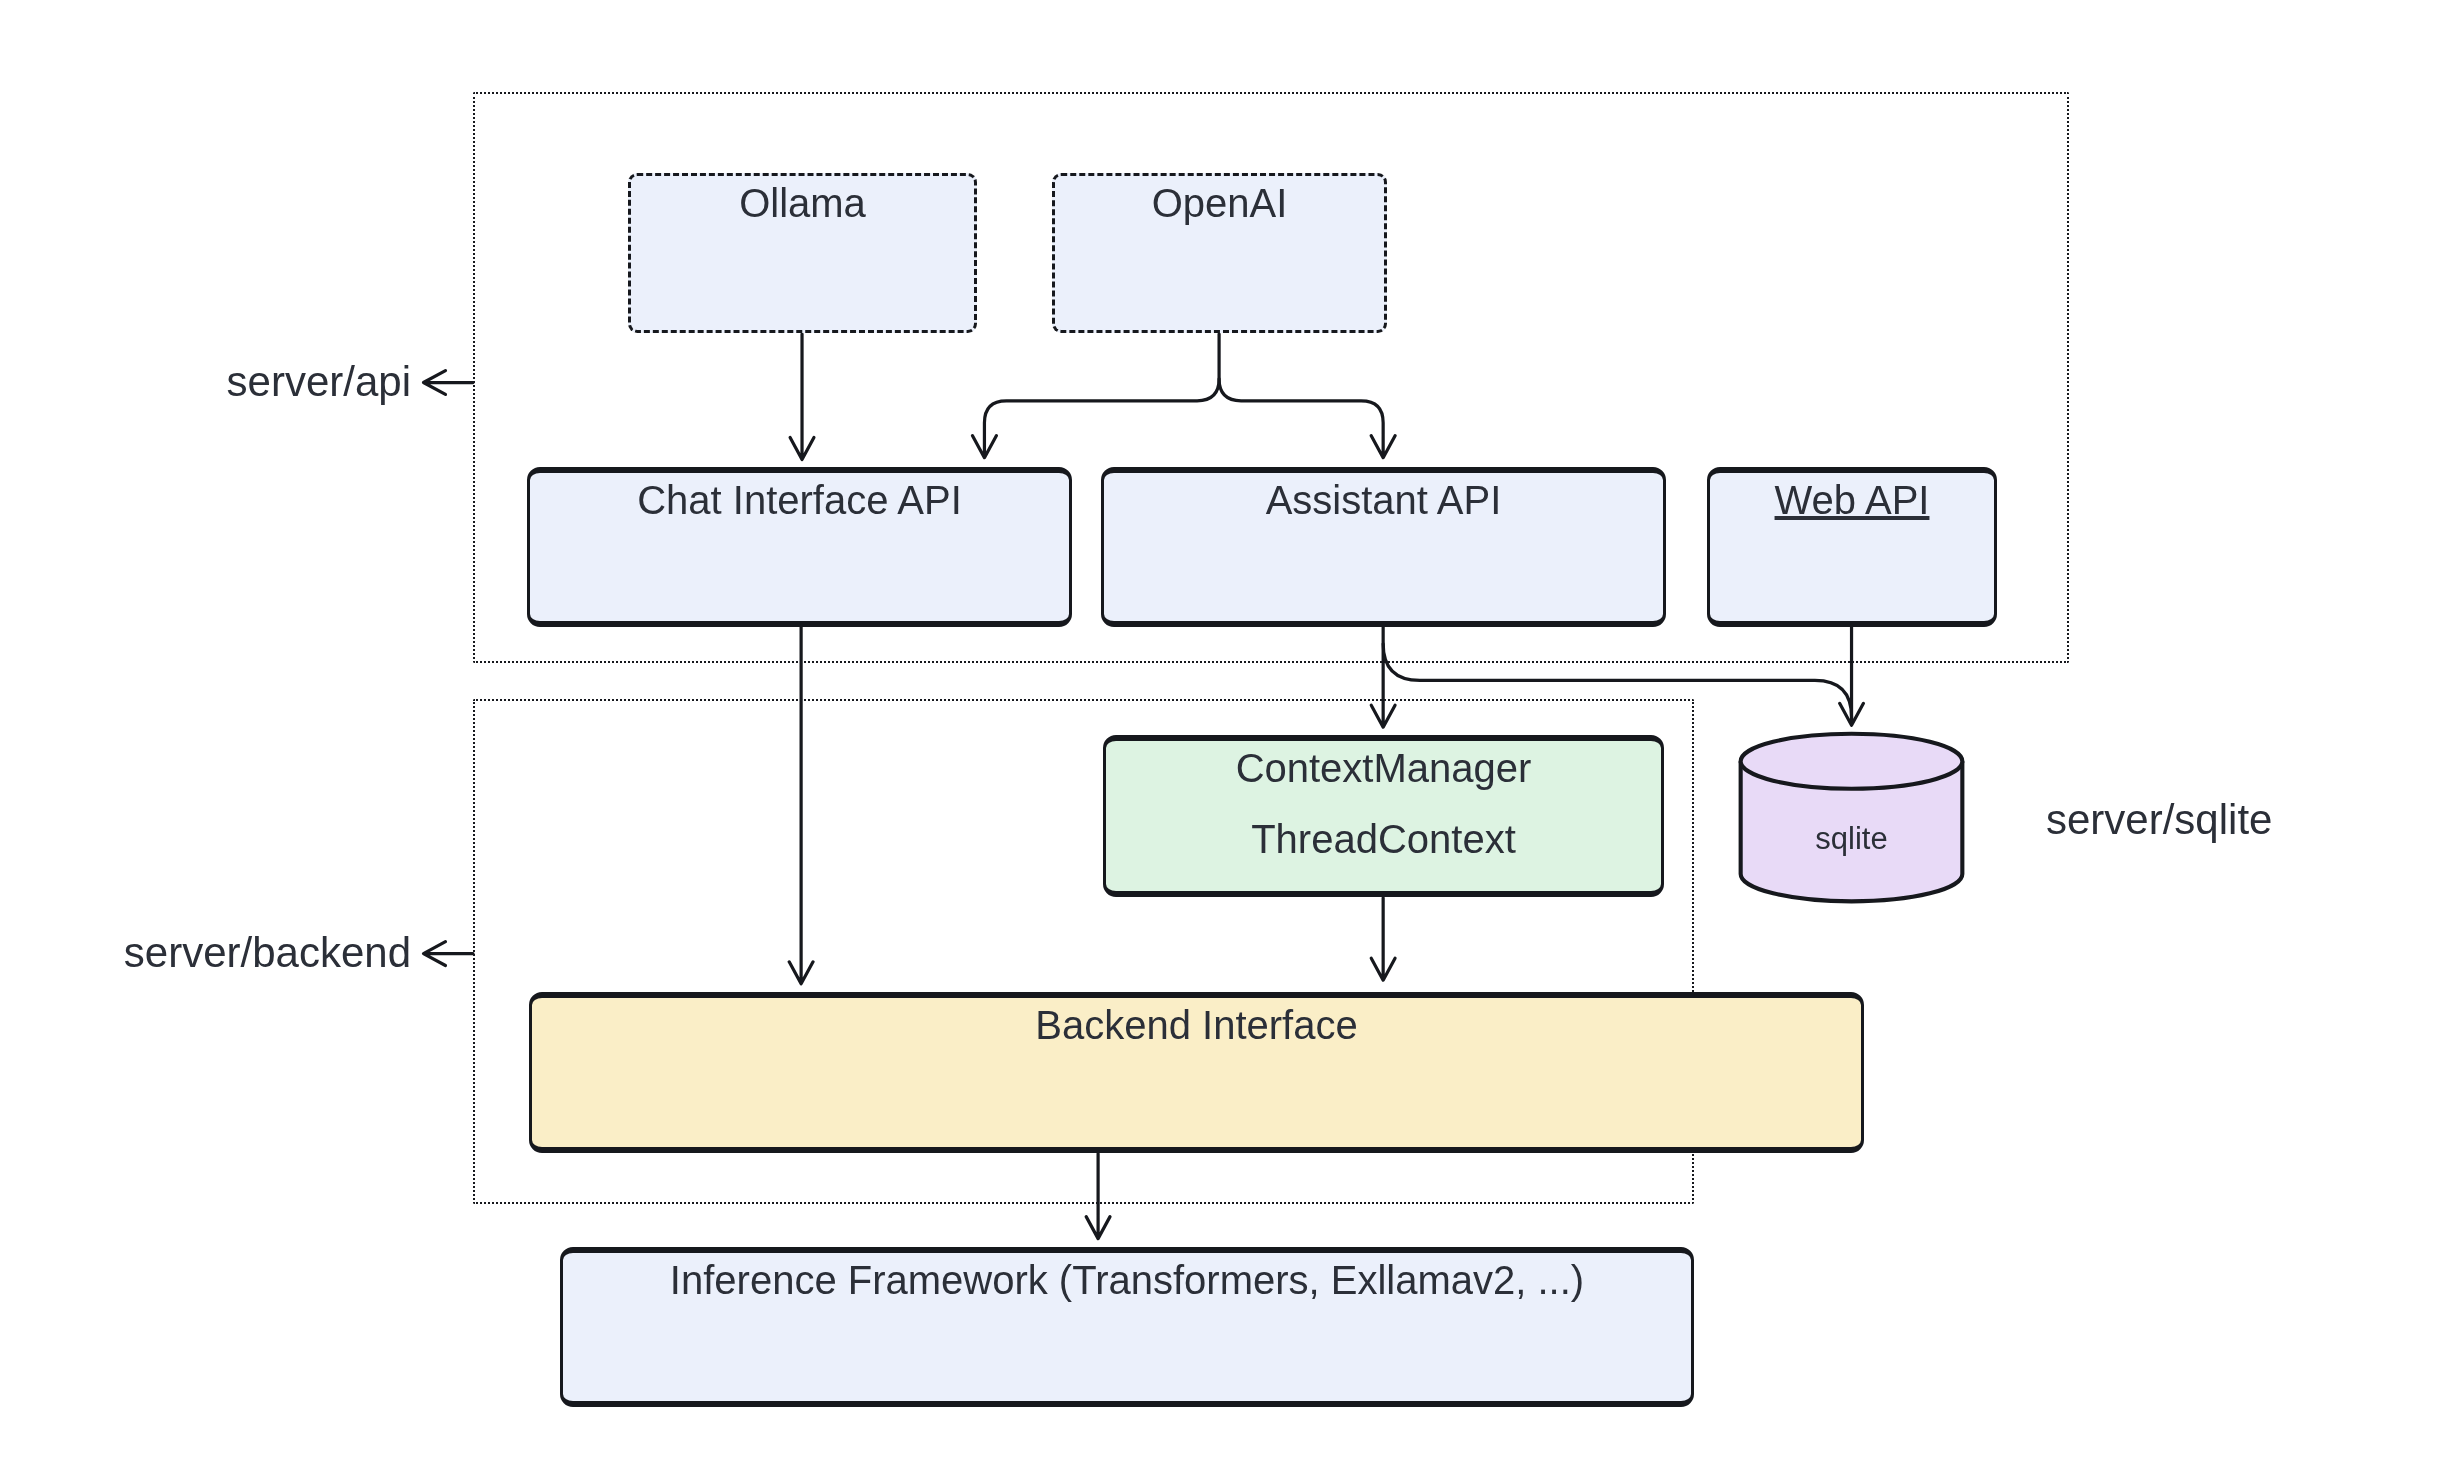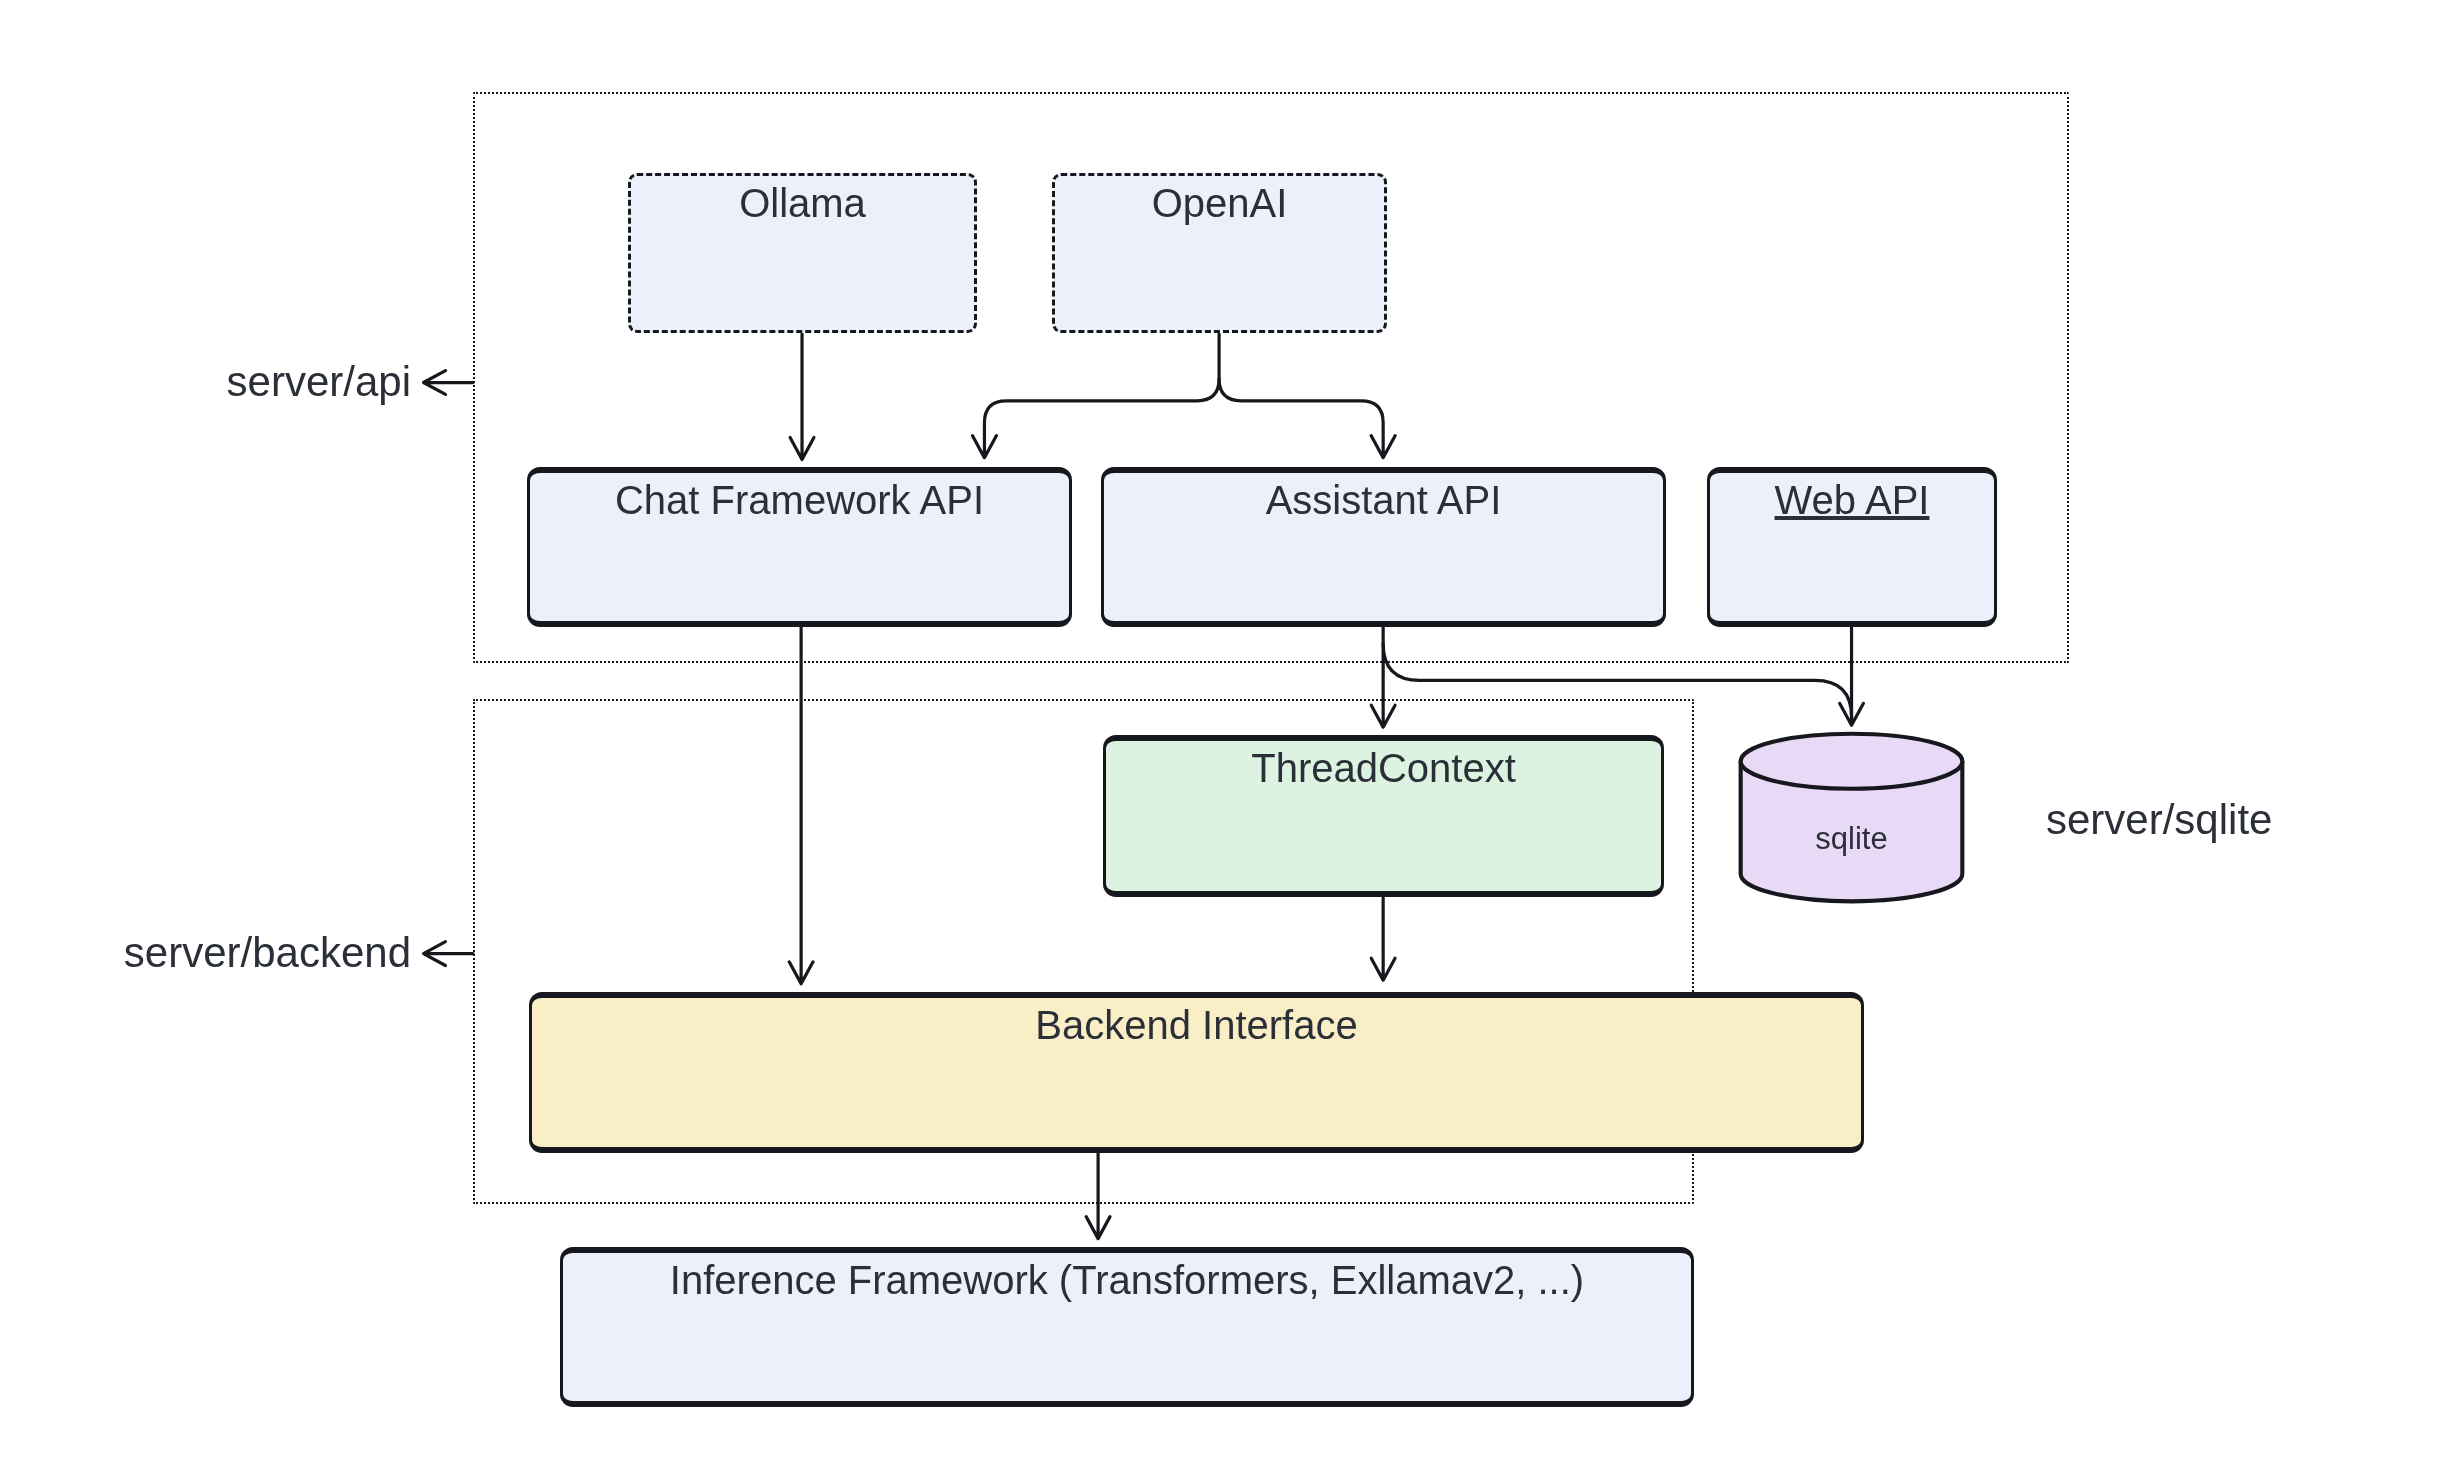--- a/index.html
+++ b/index.html
@@ -50,33 +50,34 @@
 
   <div class="node dashed blue" style="left:628px;top:173px;width:349px;height:160px;">
     <span>Ollama</span>
   </div>
 
   <div class="node dashed blue" style="left:1052px;top:173px;width:335px;height:160px;">
     <span>OpenAI</span>
   </div>
 
   <div class="node blue" style="left:527px;top:467px;width:545px;height:160px;">
-    <span>Chat Framework API</span>
+    <span>Chat Interface API</span>
   </div>
 
   <div class="node blue" style="left:1101px;top:467px;width:565px;height:160px;">
     <span>Assistant API</span>
   </div>
 
   <div class="node blue" style="left:1707px;top:467px;width:290px;height:160px;text-decoration:underline;">
     <span>Web API</span>
   </div>
 
   <div class="node green" style="left:1103px;top:735px;width:561px;height:162px;">
     <span class="multiline">
+      <span>ContextManager</span>
       <span>ThreadContext</span>
     </span>
   </div>
 
   <svg class="cyl" style="left:1737px;top:729px;" width="229" height="179" viewBox="0 0 250 195">
     <path d="M4,35 L4,158 A121 30 0 0 0 246,158 L246,35"></path>
     <ellipse cx="125" cy="35" rx="121" ry="30"></ellipse>
   </svg>
   <div class="cyl-label" style="left:1737px;top:817px;width:229px;">
     <span>sqlite</span>

